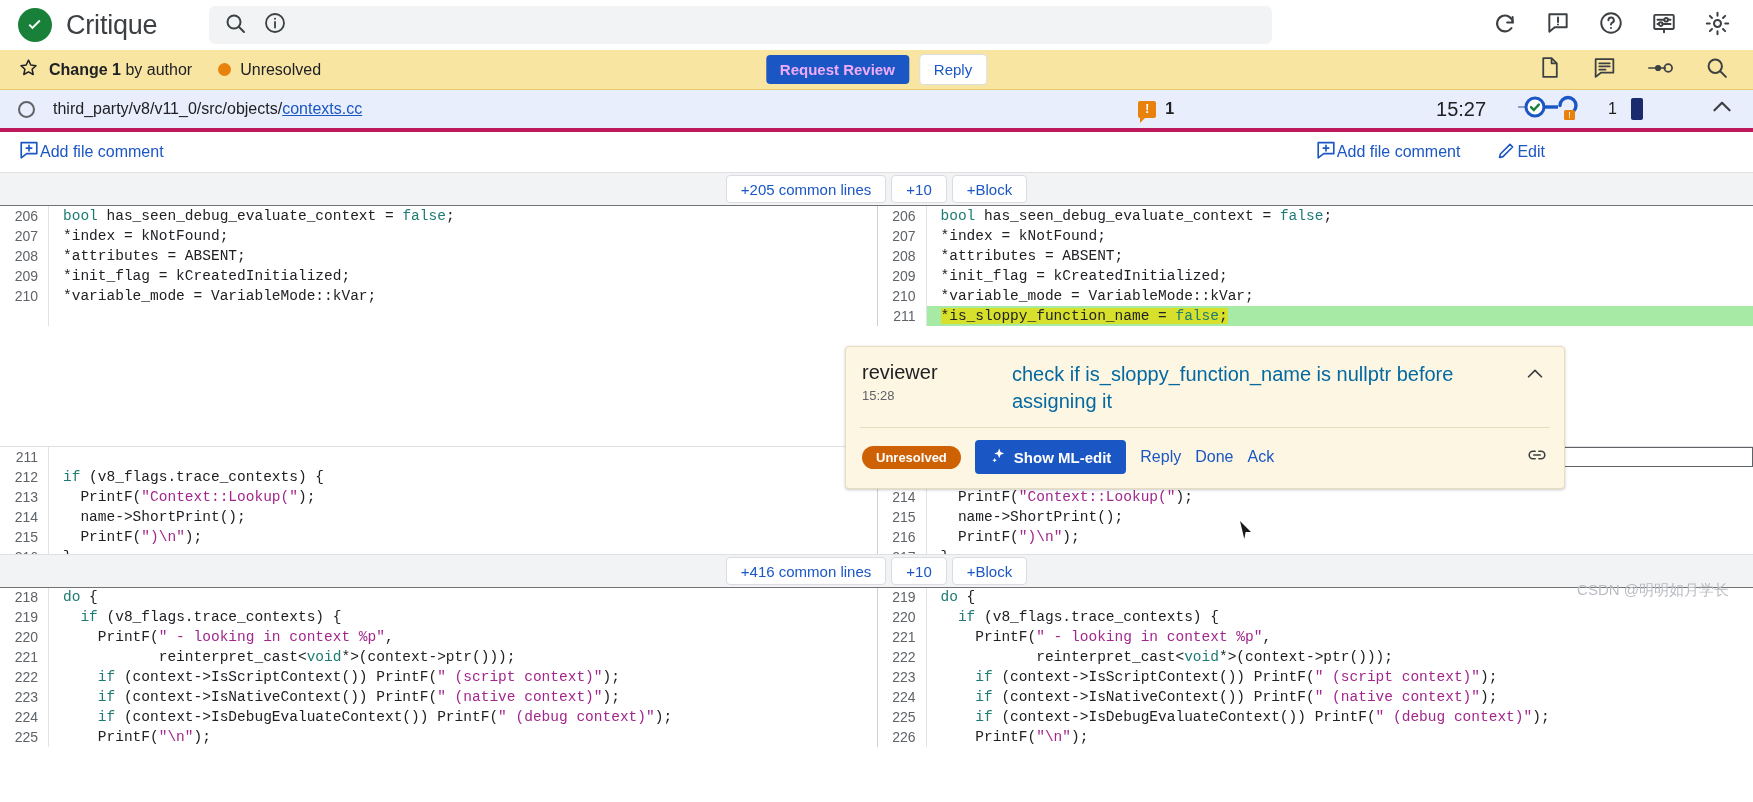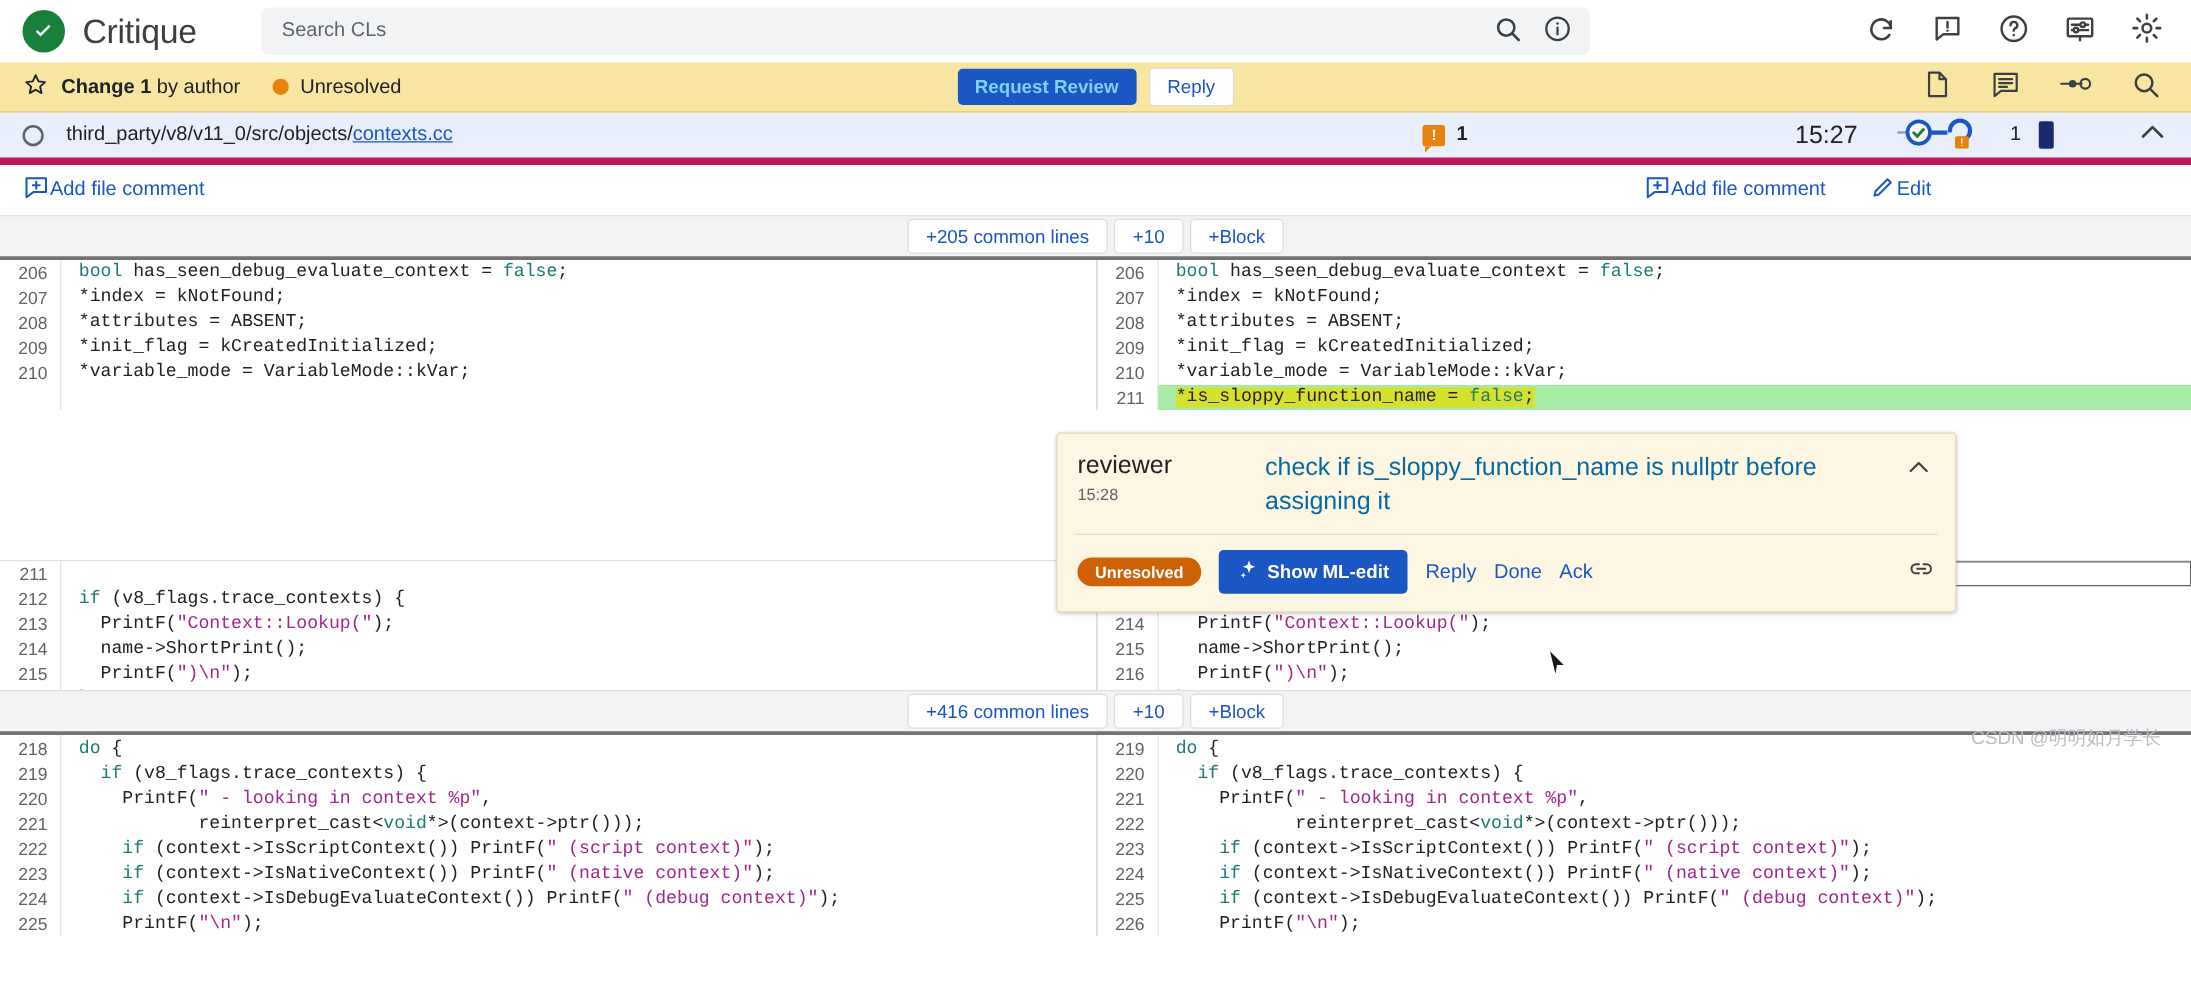--- a/index.html
+++ b/index.html
@@ -51,36 +51,36 @@
   .dotorange{
     width:13px;height:13px;border-radius:50%;background:#e8820c;display:inline-block;
     margin:0 9px 0 26px;vertical-align:middle;
   }
   .unres-label{font-size:16px;color:#202124;}
   .centerbtns{
     position:absolute;left:50%;transform:translateX(-50%);
     display:flex;align-items:center;gap:10px;
   }
   .btn-primary{
-    background:#1a56c4;color:#7dd3fc;border:none;border-radius:4px;
+    background:#1a56c4;color:#f0abfc;border:none;border-radius:4px;
     font-size:15px;font-weight:700;padding:6px 14px;cursor:pointer;
     font-family:"Liberation Sans", sans-serif;
   }
   .btn-ghost{
     background:#fff;color:#1a56c4;border:1px solid #ddd;border-radius:4px;
     font-size:15px;padding:6px 14px;cursor:pointer;
     font-family:"Liberation Sans", sans-serif;
   }
   .changebar-right{margin-left:auto;display:flex;align-items:center;gap:30px;padding-right:6px;}
 
   
   .fileheader{
     height:42px;background:#e8eefb;display:flex;align-items:center;
     padding:0 18px;box-sizing:border-box;font-size:16px;color:#202124;
-    border-bottom:6px solid #be185d;
+    border-bottom:4px solid #be185d;
     justify-content:space-between;
   }
   .circ{
     width:17px;height:17px;border:2px solid #5f6368;border-radius:50%;
     margin-right:18px;flex:0 0 auto;box-sizing:border-box;
   }
   .filepath a{color:#1a56c4;text-decoration:underline;}
   .fh-cmt{
     margin-left:auto;display:flex;align-items:center;gap:9px;
   }
@@ -102,21 +102,21 @@
   .actionbar{
     height:40px;background:#fff;display:flex;align-items:center;
     padding:0 18px;box-sizing:border-box;font-size:16px;
   }
   .afc{display:flex;align-items:center;color:#1a56c4;cursor:pointer;}
   .ab-right{margin-left:auto;display:flex;align-items:center;gap:36px;padding-right:190px;}
 
   
   .expandrow{
     position:relative;height:32px;background:#f2f3f5;
-    border-top:1px solid #e0e0e0;border-bottom:3px solid #737373;
+    border-top:1px solid #e0e0e0;border-bottom:1px solid #737373;
     display:flex;align-items:center;justify-content:center;gap:5px;
   }
   .expbtn{
     background:#fff;border:1px solid #dadce0;border-radius:4px;
     color:#1a56c4;font-size:15px;padding:4px 14px;cursor:pointer;height:28px;
     font-family:"Liberation Sans", sans-serif;
   }
 
   
   .diff{display:flex;position:relative;font-size:0;}
@@ -185,21 +185,20 @@
 
   <div class="topbar">
     <div class="logo-mark">
       <svg width="22" height="22" viewBox="0 0 24 24">
           <path d="M9.2 16.6 5 12.4l1.5-1.5 2.7 2.7 7.3-7.3L18 7.8z" fill="#fff"></path>
         </svg>
     </div>
     <div class="brand">Critique</div>
 
     <div class="searchwrap">
-      <input placeholder="Search CLs" style="">
       <div class="search-icons">
         <span class="ic">
           <svg width="24" height="24" viewBox="0 0 24 24" fill="none" stroke="#3c4043" stroke-width="2">
               <circle cx="11" cy="11" r="6.5"></circle>
               <line x1="16" y1="16" x2="21" y2="21" stroke-linecap="round"></line>
             </svg>
         </span>
         <span class="ic">
           <svg width="24" height="24" viewBox="0 0 24 24" fill="none" stroke="#3c4043" stroke-width="1.8">
               <circle cx="12" cy="12" r="9"></circle>

